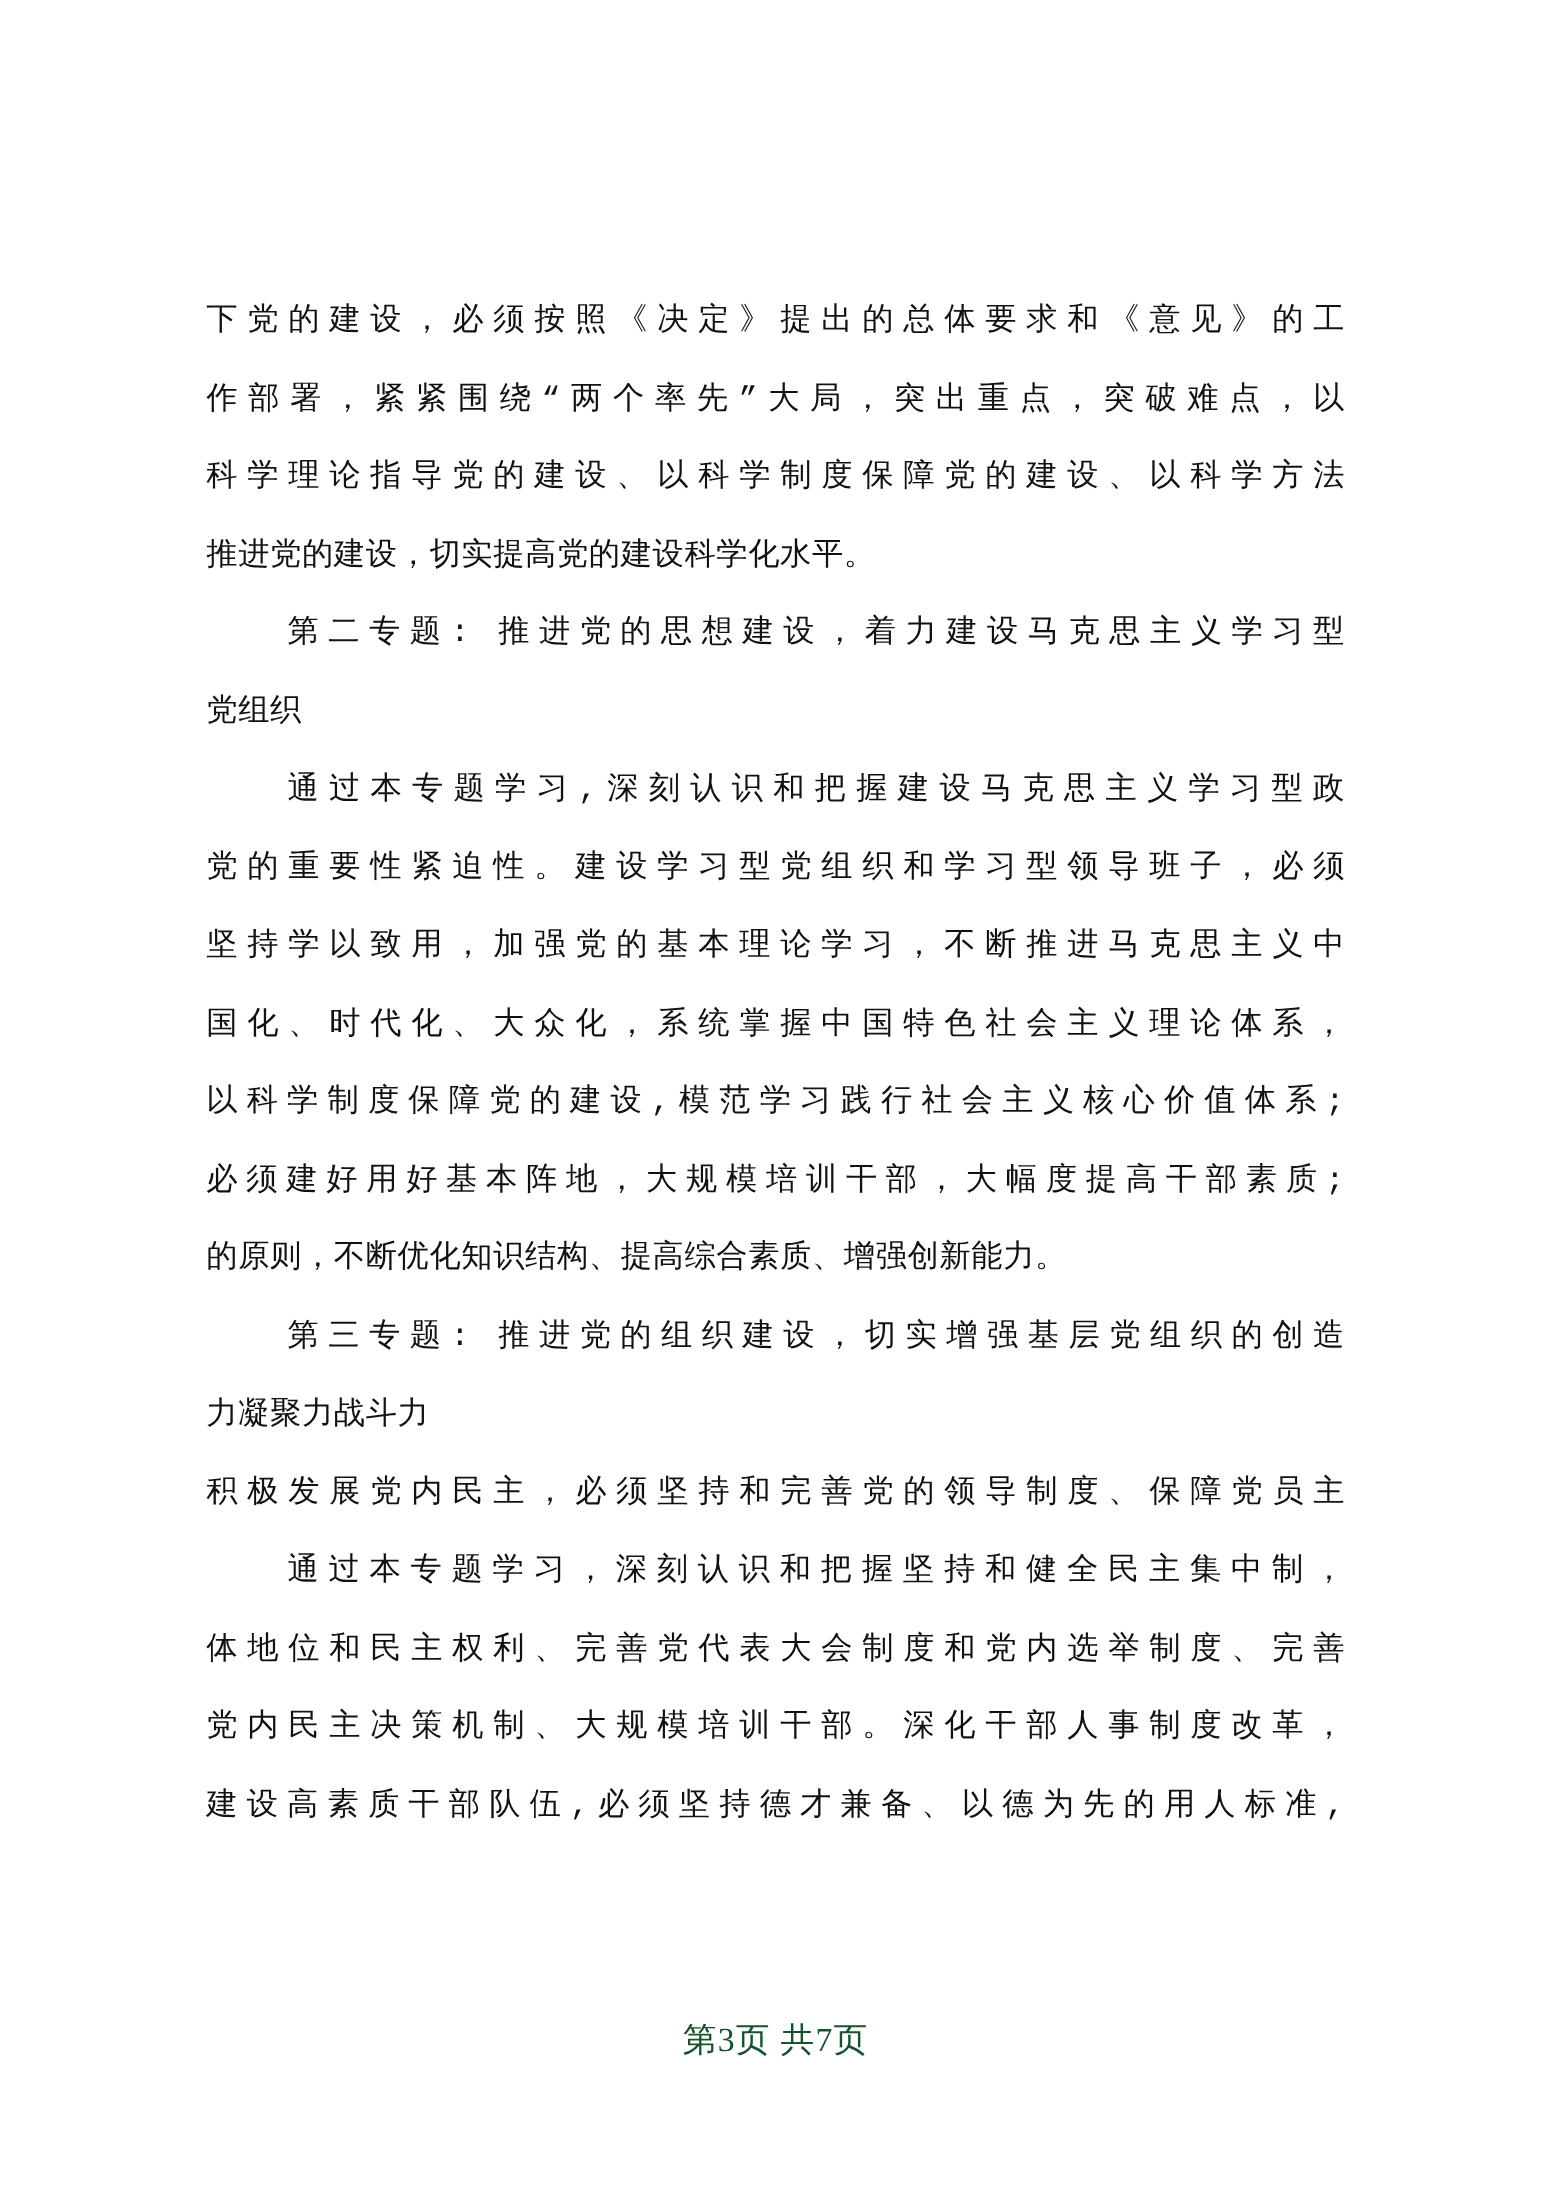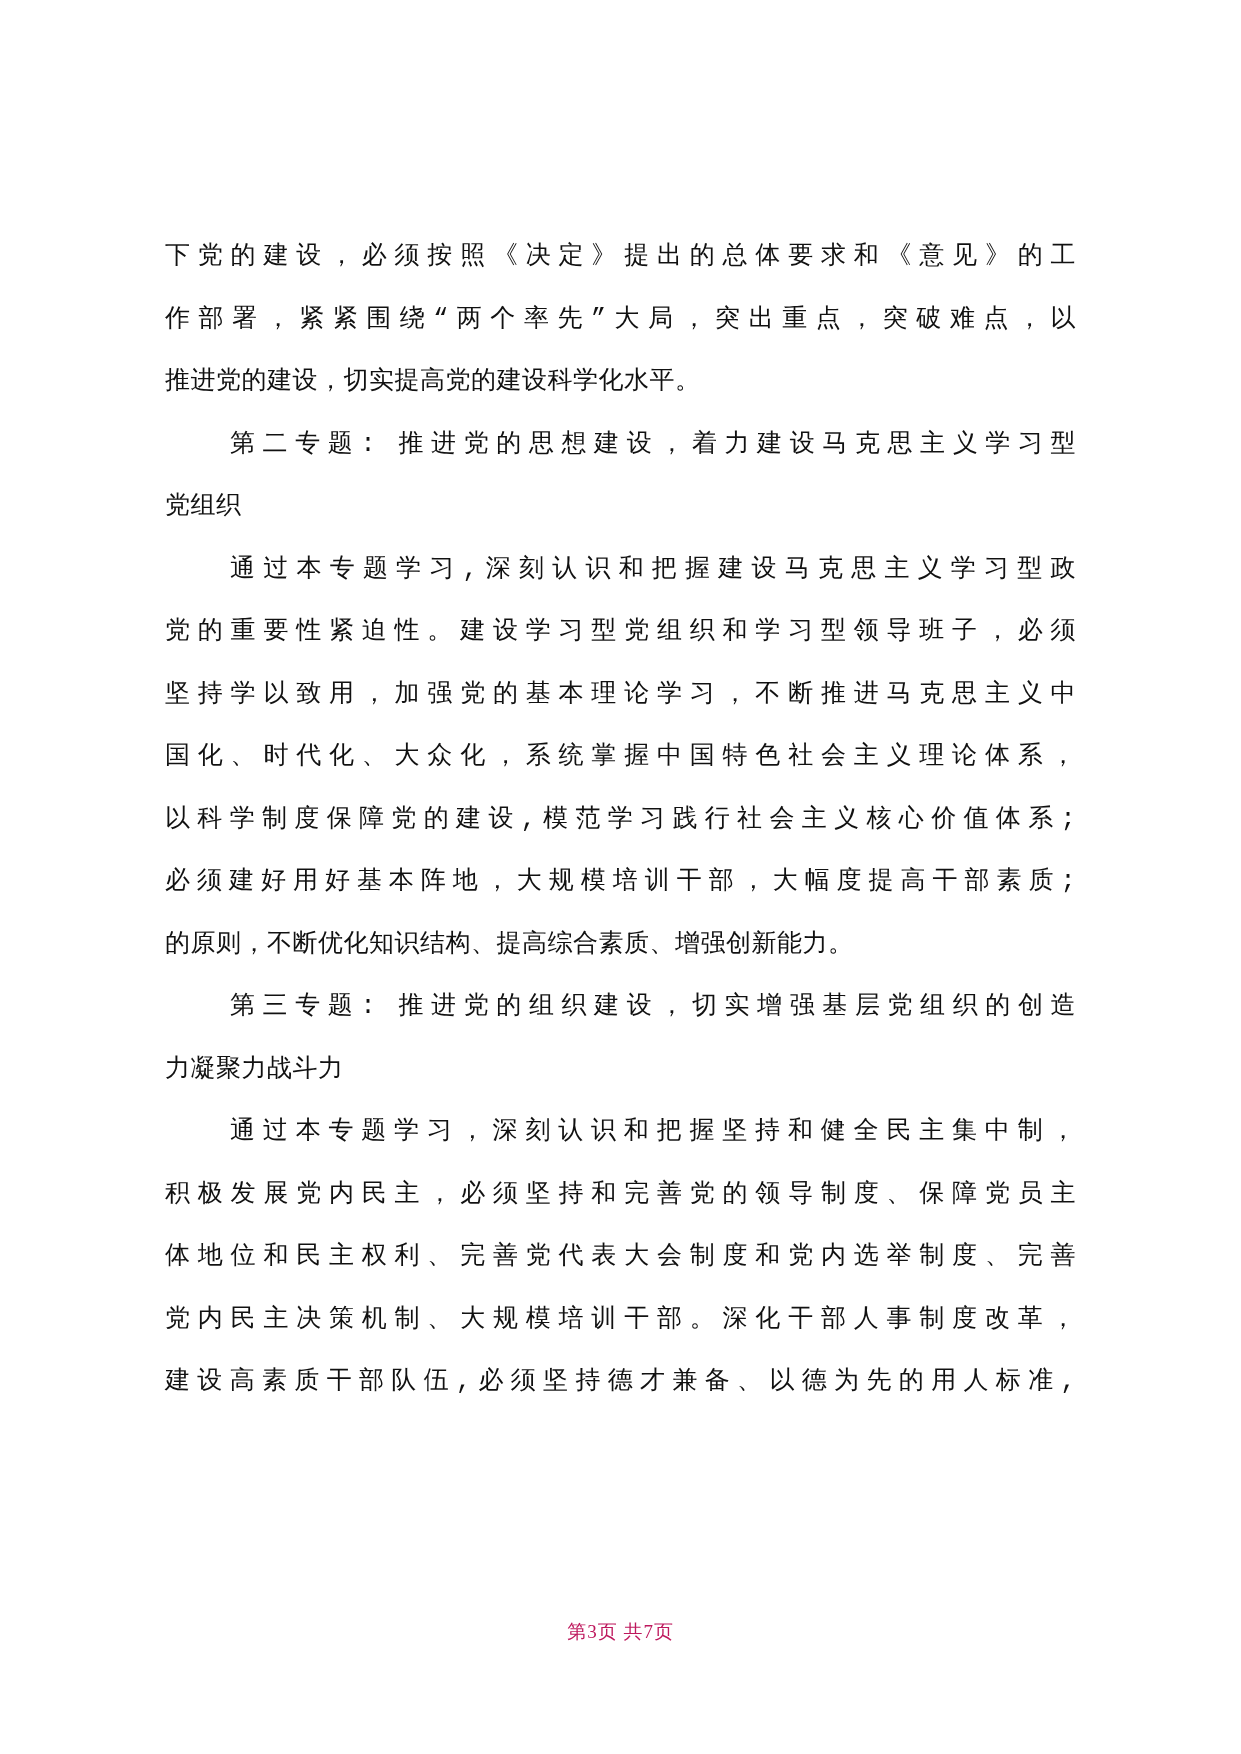--- a/index.html
+++ b/index.html
@@ -39,45 +39,46 @@
   }
   .line.ind {
     text-indent: 65px;
   }
   .footer {
     position: absolute;
     left: 0;
     top: 1612px;
     width: 100%;
     text-align: center;
-    font-size: 19px;
+    font-size: 27px;
     line-height: 40px;
     letter-spacing: 1px;
-    color: #be185d;
+    color: #14532d;
   }
 </style>
 </head>
 <body>
 
 <div class="page">
   <div class="content" id="body-lines">
       <div class="line just">下党的建设，必须按照《决定》提出的总体要求和《意见》的工</div>
       <div class="line just">作部署，紧紧围绕“两个率先”大局，突出重点，突破难点，以</div>
+      <div class="line just">科学理论指导党的建设、以科学制度保障党的建设、以科学方法</div>
       <div class="line">推进党的建设，切实提高党的建设科学化水平。</div>
       <div class="line just ind">第二专题: 推进党的思想建设，着力建设马克思主义学习型</div>
       <div class="line">党组织</div>
       <div class="line just ind">通过本专题学习,深刻认识和把握建设马克思主义学习型政</div>
       <div class="line just">党的重要性紧迫性。建设学习型党组织和学习型领导班子，必须</div>
       <div class="line just">坚持学以致用，加强党的基本理论学习，不断推进马克思主义中</div>
       <div class="line just">国化、时代化、大众化，系统掌握中国特色社会主义理论体系，</div>
       <div class="line just">以科学制度保障党的建设,模范学习践行社会主义核心价值体系;</div>
       <div class="line just">必须建好用好基本阵地，大规模培训干部，大幅度提高干部素质;</div>
       <div class="line">的原则，不断优化知识结构、提高综合素质、增强创新能力。</div>
       <div class="line just ind">第三专题: 推进党的组织建设，切实增强基层党组织的创造</div>
       <div class="line">力凝聚力战斗力</div>
+      <div class="line just">积极发展党内民主，必须坚持和完善党的领导制度、保障党员主</div>
       <div class="line just ind">通过本专题学习，深刻认识和把握坚持和健全民主集中制，</div>
-      <div class="line just">积极发展党内民主，必须坚持和完善党的领导制度、保障党员主</div>
       <div class="line just">体地位和民主权利、完善党代表大会制度和党内选举制度、完善</div>
       <div class="line just">党内民主决策机制、大规模培训干部。深化干部人事制度改革，</div>
       <div class="line just">建设高素质干部队伍,必须坚持德才兼备、以德为先的用人标准,</div>
     </div>
   <div class="footer">第3页 共7页</div>
 </div>
 
 </body></html>

